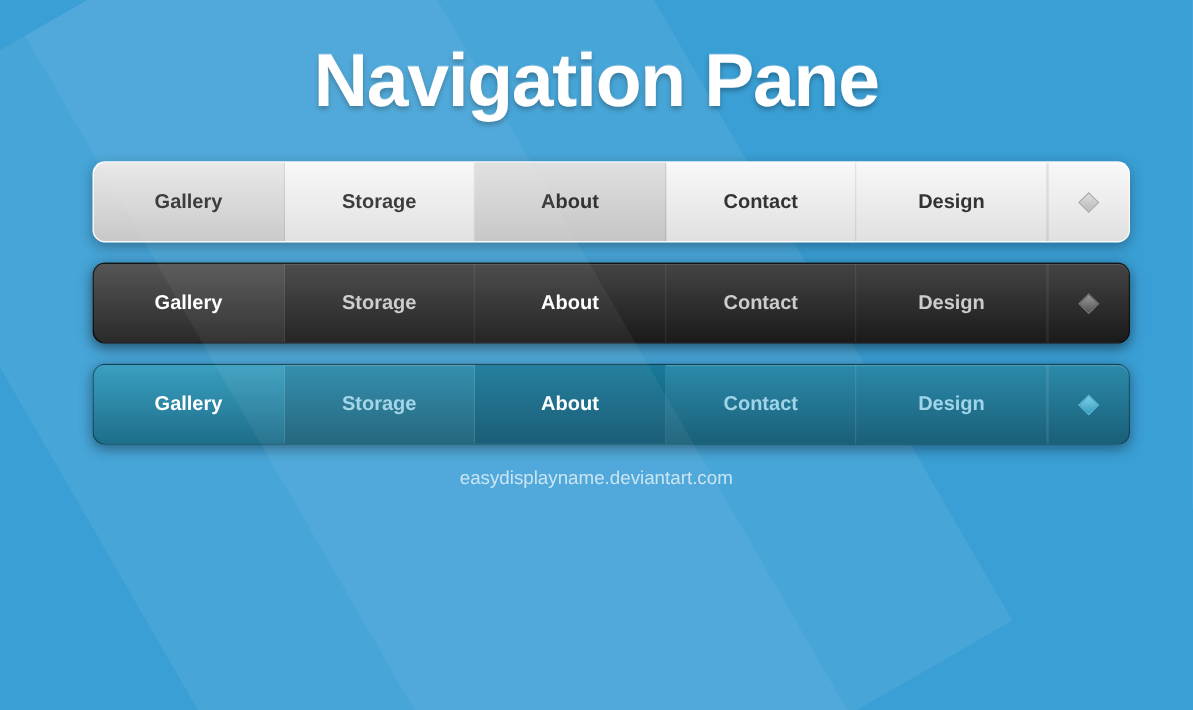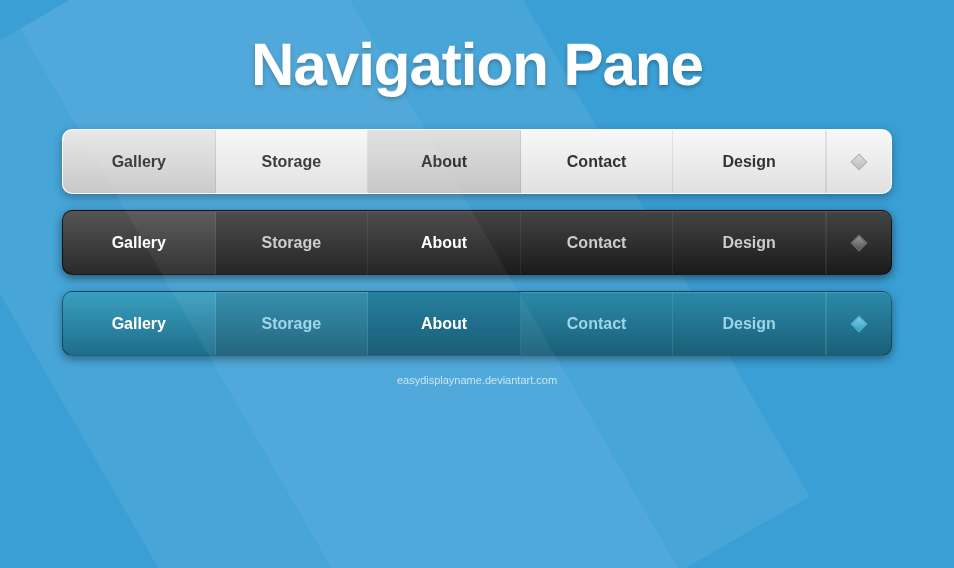--- a/index.html
+++ b/index.html
@@ -59,20 +59,21 @@
 
     
     .nav-bar {
       width: 100%;
       height: 65px;
       border-radius: 10px;
       display: flex;
       align-items: center;
       position: relative;
       overflow: hidden;
+      margin-left: 12px;
     }
 
     .nav-items {
       display: flex;
       flex: 1;
       height: 100%;
     }
 
     .nav-item {
       flex: 1;
@@ -196,21 +197,21 @@
       border-left: 1px solid rgba(255,255,255,0.1);
     }
 
     .nav-teal .diamond {
       border-color: #5ab8d8;
       background: linear-gradient(135deg, #7dcfe8, #3a9fc0);
     }
 
     .footer-text {
       color: rgba(255,255,255,0.7);
-      font-size: 11px;
+      font-size: 15px;
       margin-top: 18px;
     }
   </style>
 </head>
 <body>
 
 <h1 class="page-title">Navigation Pane</h1>
 
 <div class="nav-container">
 

